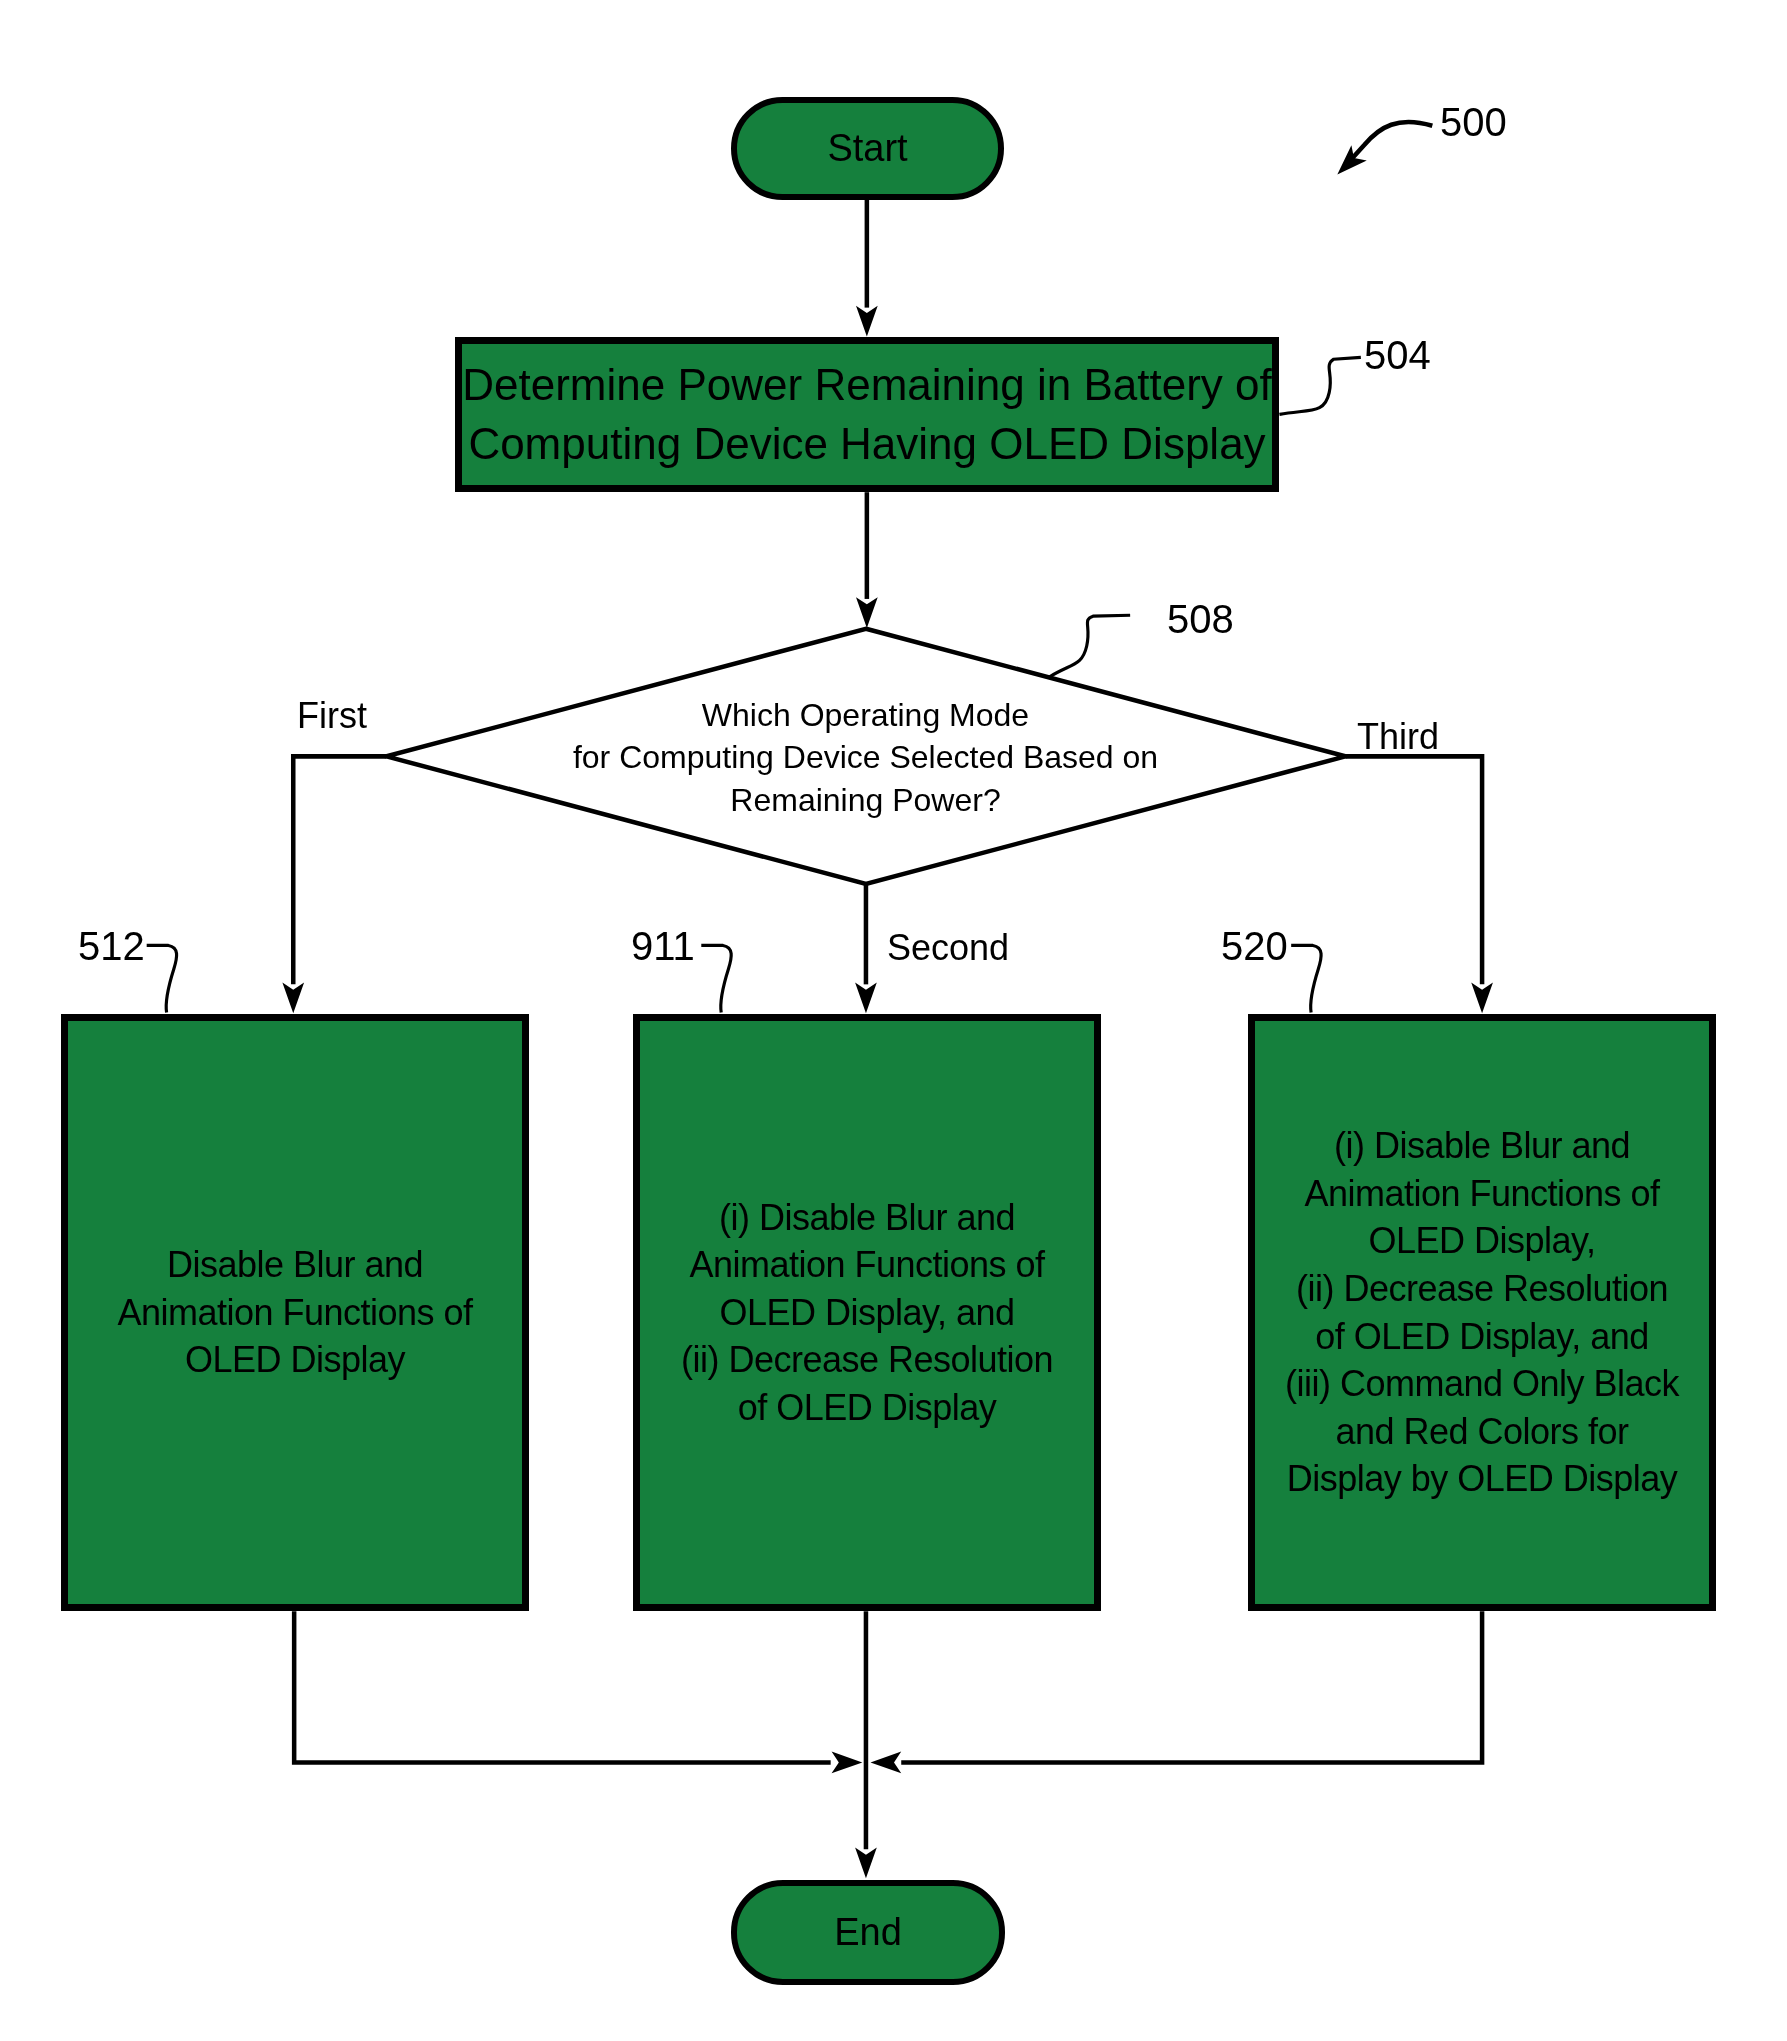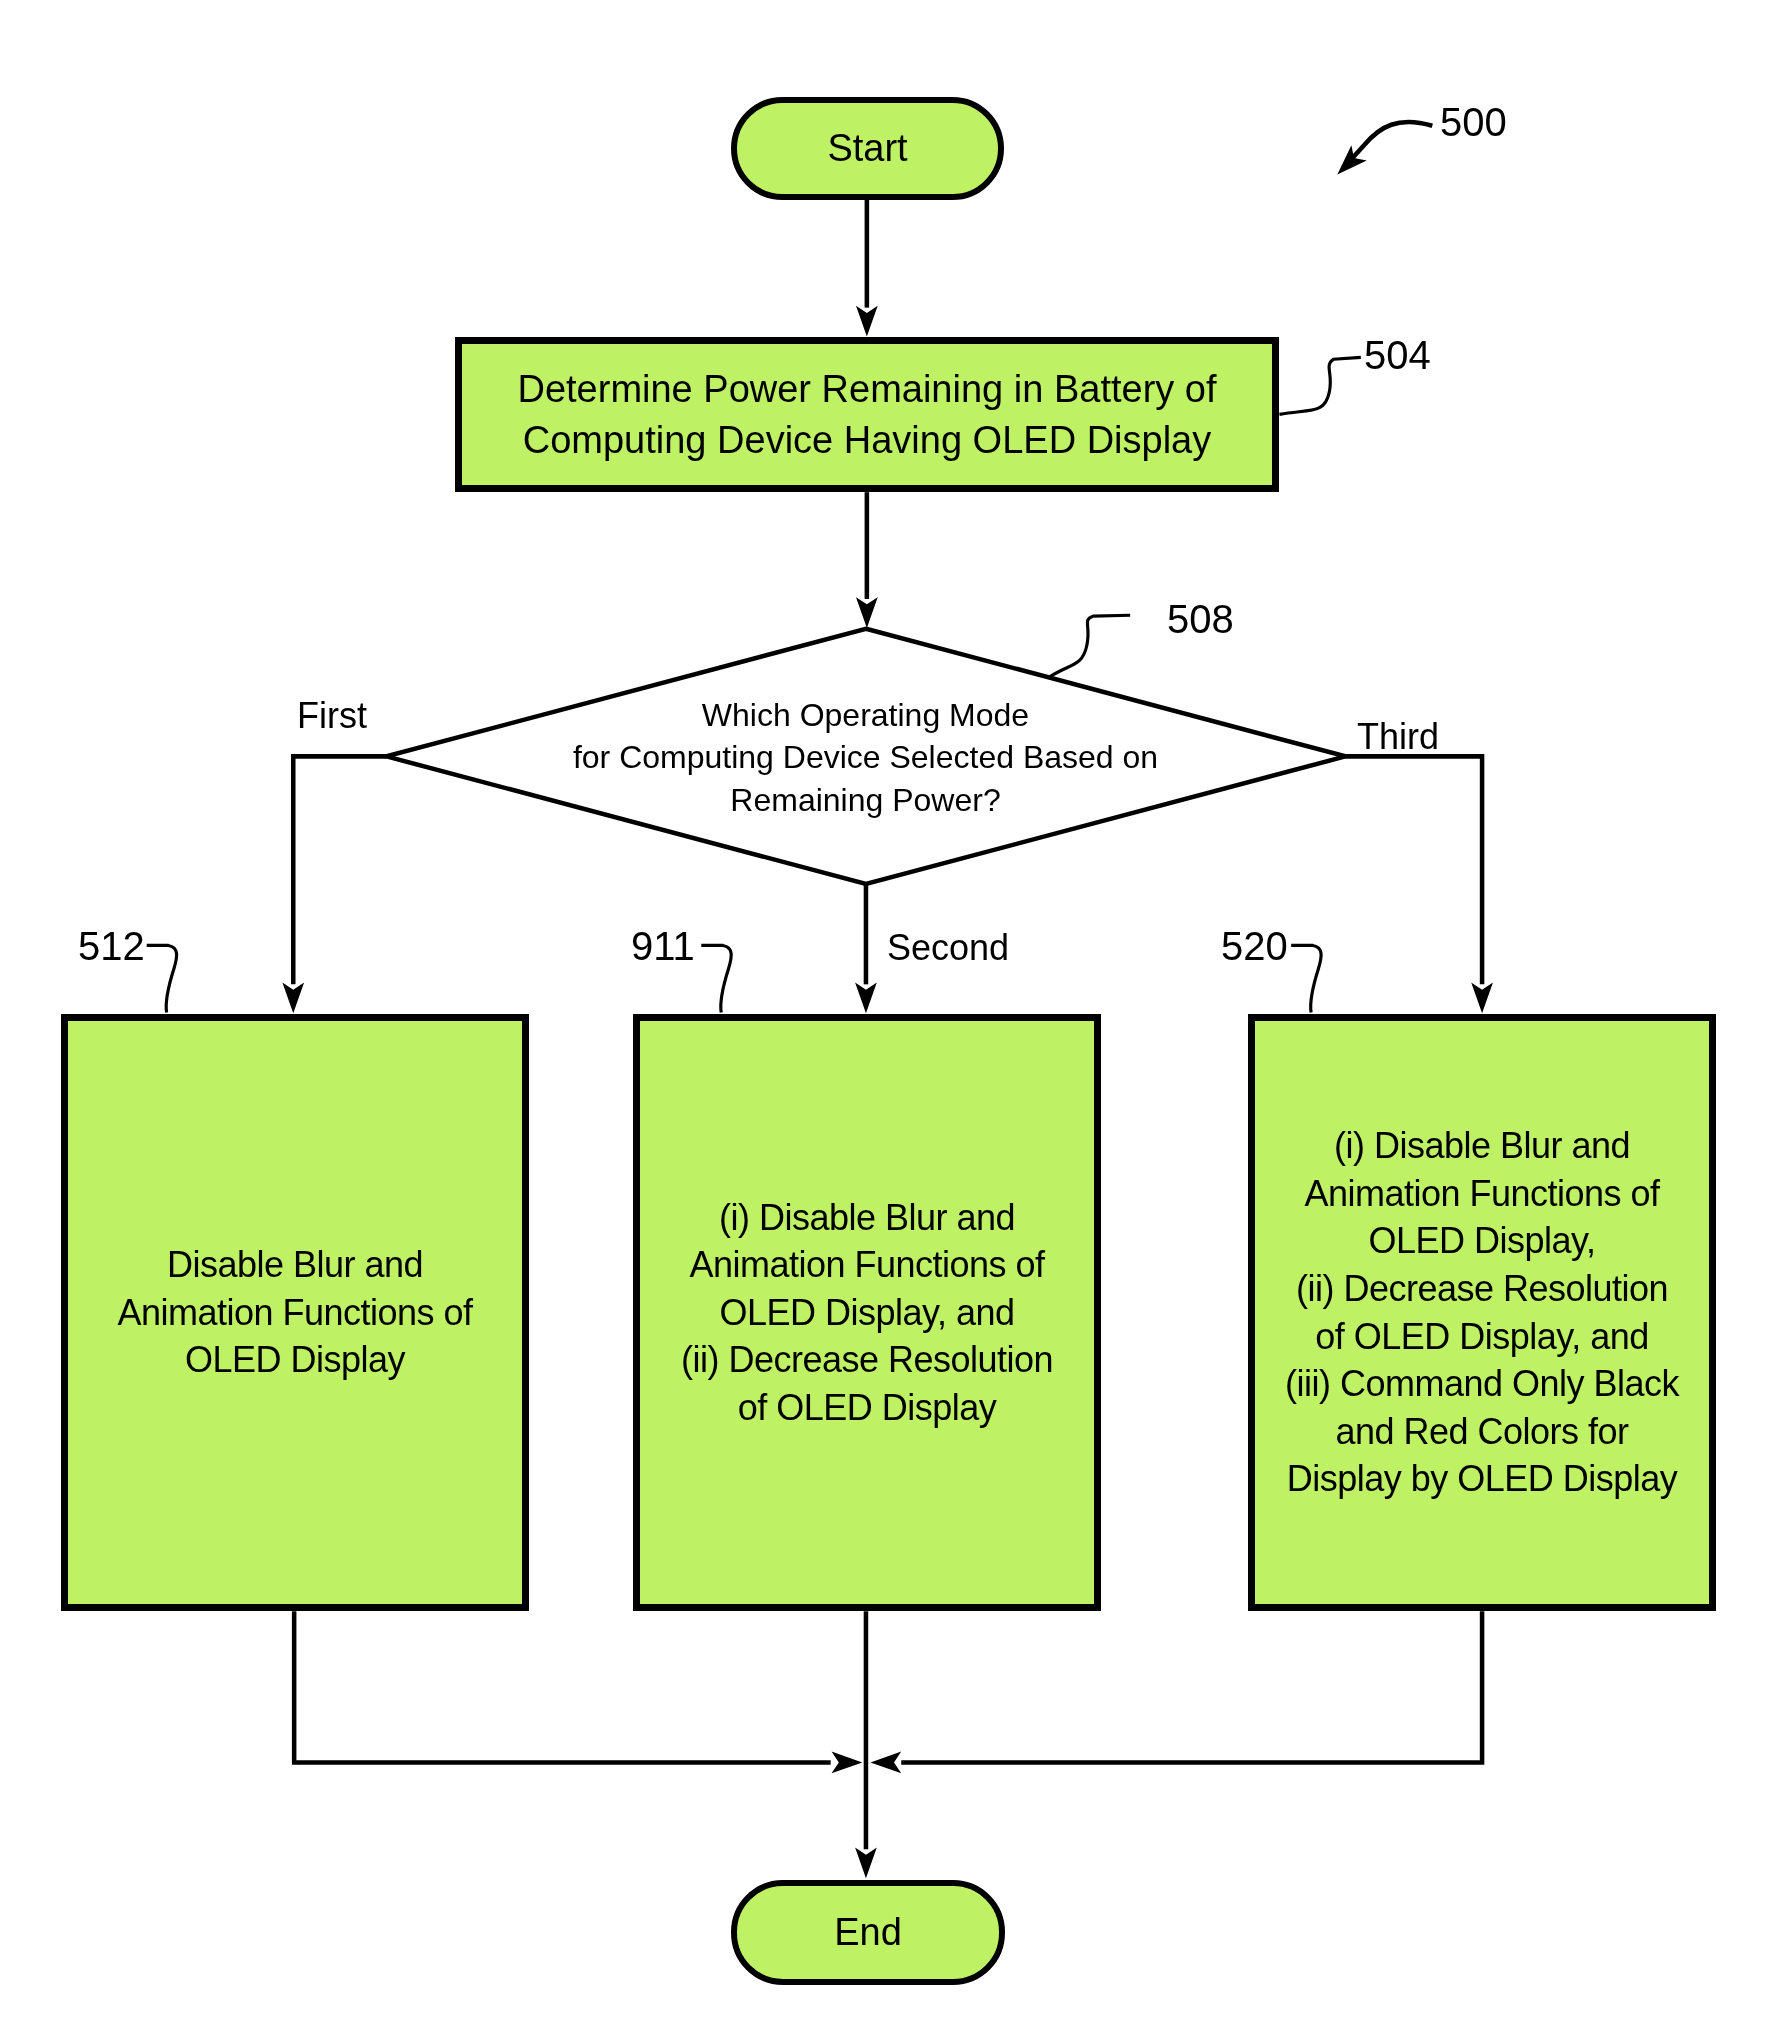--- a/index.html
+++ b/index.html
@@ -9,30 +9,30 @@
     background:#ffffff;
     font-family:"Liberation Sans","DejaVu Sans",sans-serif;
     color:#000;
   }
   #wires{position:absolute;left:0;top:0;width:1788px;height:2042px;}
   .node{
     position:absolute;
     box-sizing:border-box;
     display:flex;align-items:center;justify-content:center;
     text-align:center;
-    background:#bef264;
+    background:#15803d;
   }
   .terminal{
     border:6.3px solid #000;
     border-radius:52px;
     font-size:38px;
   }
   .process{
     border:7.2px solid #000;
-    font-size:38px;
+    font-size:44px;
     line-height:1.32;
   }
   .process.small{font-size:36px;letter-spacing:-0.5px;}
   .node-text{white-space:pre-line;}
   .diamond-text{
     position:absolute;
     display:flex;align-items:center;justify-content:center;
     text-align:center;
     font-size:32px;line-height:1.32;
     white-space:pre-line;

